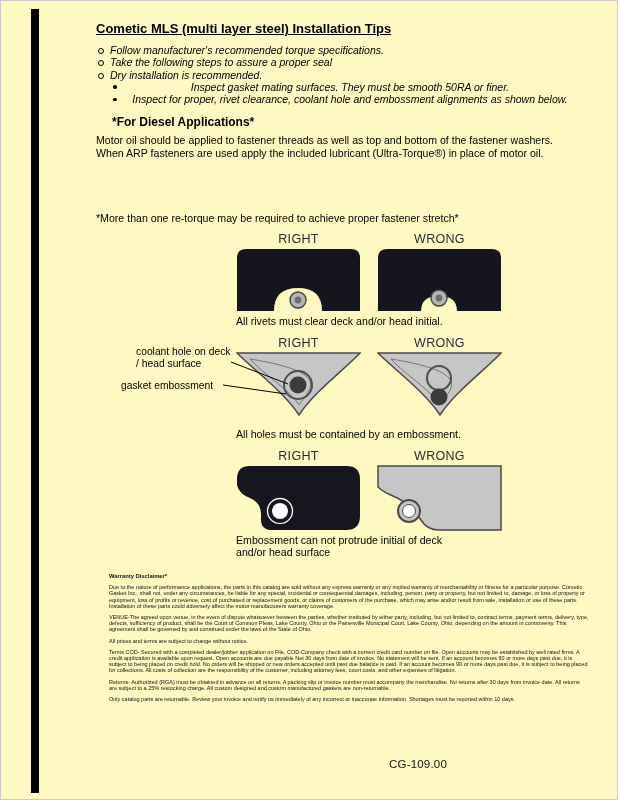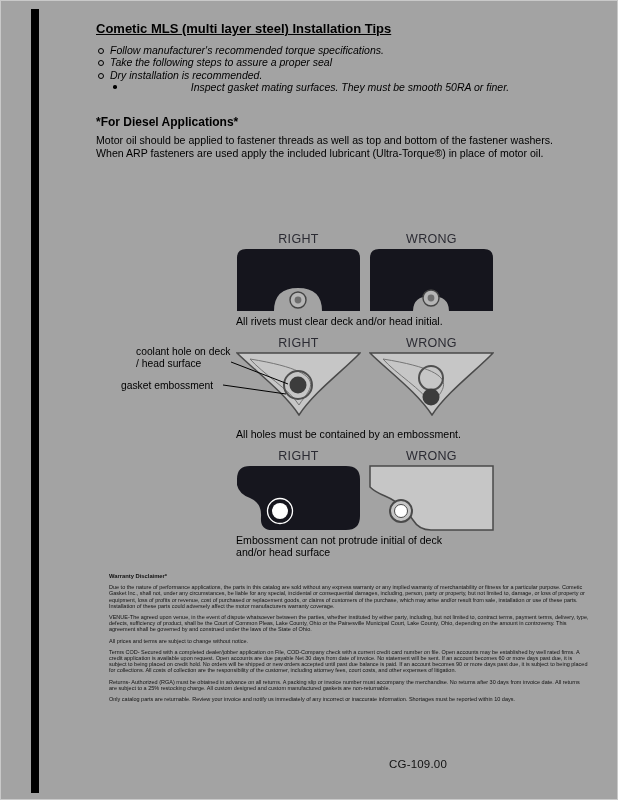--- a/index.html
+++ b/index.html
@@ -1,41 +1,41 @@
 <!DOCTYPE html>
 <html><head>
 <meta charset="utf-8">
 <style>
   * { margin:0; padding:0; box-sizing:border-box; }
   html,body { background:#d9d9d9; }
   .page {
-    width:618px; height:800px; background:#a3a3a3; position:relative;
+    width:618px; height:800px; background:#fef9c3; position:relative;
     margin:0 auto; overflow:hidden; border:1px solid #c9c9c9;
     font-family:"Liberation Sans", sans-serif; color:#000;
   }
   .left-bar { position:absolute; left:30px; top:8px; width:8px; height:784px; background:#000; }
   .content { position:absolute; left:95px; top:0; width:500px; height:100%; }
 
   .title { position:absolute; top:20px; left:0; font-size:13px; font-weight:bold; text-decoration:underline; }
 
   .bullets { position:absolute; top:43px; left:0; width:480px; }
   .bullet { position:relative; padding-left:14px; font-size:10.5px; line-height:12.3px;font-style:italic; }
   .bullet::before { content:""; position:absolute; left:2px; top:4px; width:4px; height:4px; border:1px solid #000; border-radius:50%; }
   .bullet.sub { padding-left:28px;text-align:center; }
   .bullet.sub::before { left:17px; top:4.5px; width:3.5px; height:3.5px; background:#000; border:none; }
 
-  .diesel-heading { position:absolute; top:114px; left:0; font-size:12px; font-weight:bold; }
+  .diesel-heading { position:absolute; top:114px; left:16px; font-size:12px; font-weight:bold; }
   .para { position:absolute; left:0; font-size:10.6px; line-height:13.2px; }
   .para1 { top:133px; width:478px; }
   .para2 { top:168px; width:452px; }
   .note  { position:absolute; top:211px; left:0; font-size:10.6px; }
 
   .diagrams { position:absolute; top:231px; left:140px; width:262px; }
   .drow { position:relative; margin-bottom:9px; }
-  .pair { display:flex; gap:8px; }
+  .pair { display:flex; gap:16px; }
   .dcol { width:125px; }
   .dhdr { text-align:center; font-size:12.5px; color:#2b2b33; margin-bottom:2px; letter-spacing:0.3px; }
   .dcol svg { display:block; }
   .dcap { font-size:10.6px; line-height:12px; margin-top:3px; }
   .dcap.wrap { max-width:238px; }
 
   .lbl-coolant { position:absolute; left:-100px; top:10px; width:95px; font-size:10.3px; line-height:11.5px; }
   .lbl-emboss  { position:absolute; left:-115px; top:44px; width:102px; font-size:10.3px; }
   .connectors  { position:absolute; left:-118px; top:6px; width:192px; height:66px; pointer-events:none; }
 
@@ -53,24 +53,26 @@
 
   <div class="content">
 
     <div class="title">Cometic MLS (multi layer steel) Installation Tips</div>
 
     <div class="bullets">
       <div class="bullet"><span>Follow manufacturer's recommended torque specifications.</span></div>
       <div class="bullet"><span>Take the following steps to assure a proper seal</span></div>
       <div class="bullet"><span>Dry installation is recommended.</span></div>
       <div class="bullet sub"><span>Inspect gasket mating surfaces.  They must be smooth 50RA or finer.</span></div>
+      <div class="bullet sub"><span>Inspect for proper, rivet clearance, coolant hole and embossment alignments as shown below.</span></div>
     </div>
 
     <div class="diesel-heading">*For Diesel Applications*</div>
     <p class="para para1">Motor oil should be applied to fastener threads as well as top and bottom of the fastener washers. When ARP fasteners are used apply the included lubricant (Ultra-Torque®) in place of motor oil.</p>
+    <div class="note">*More than one re-torque may be required to achieve proper fastener stretch*</div>
 
     <div class="diagrams">
 
       <div class="drow">
         <div class="pair">
           <div class="dcol">
             <div class="dhdr">RIGHT</div>
             <svg width="125" height="64" viewBox="0 0 125 64">
               <path d="M10,1 H115 Q124,1 124,10 V63 H86 Q86,40 62,40 Q38,40 38,63 H1 V10 Q1,1 10,1 Z" fill="#15151d"></path>
               <circle cx="62" cy="52" r="8" fill="#b5b5b5" stroke="#444" stroke-width="1.4"></circle>

